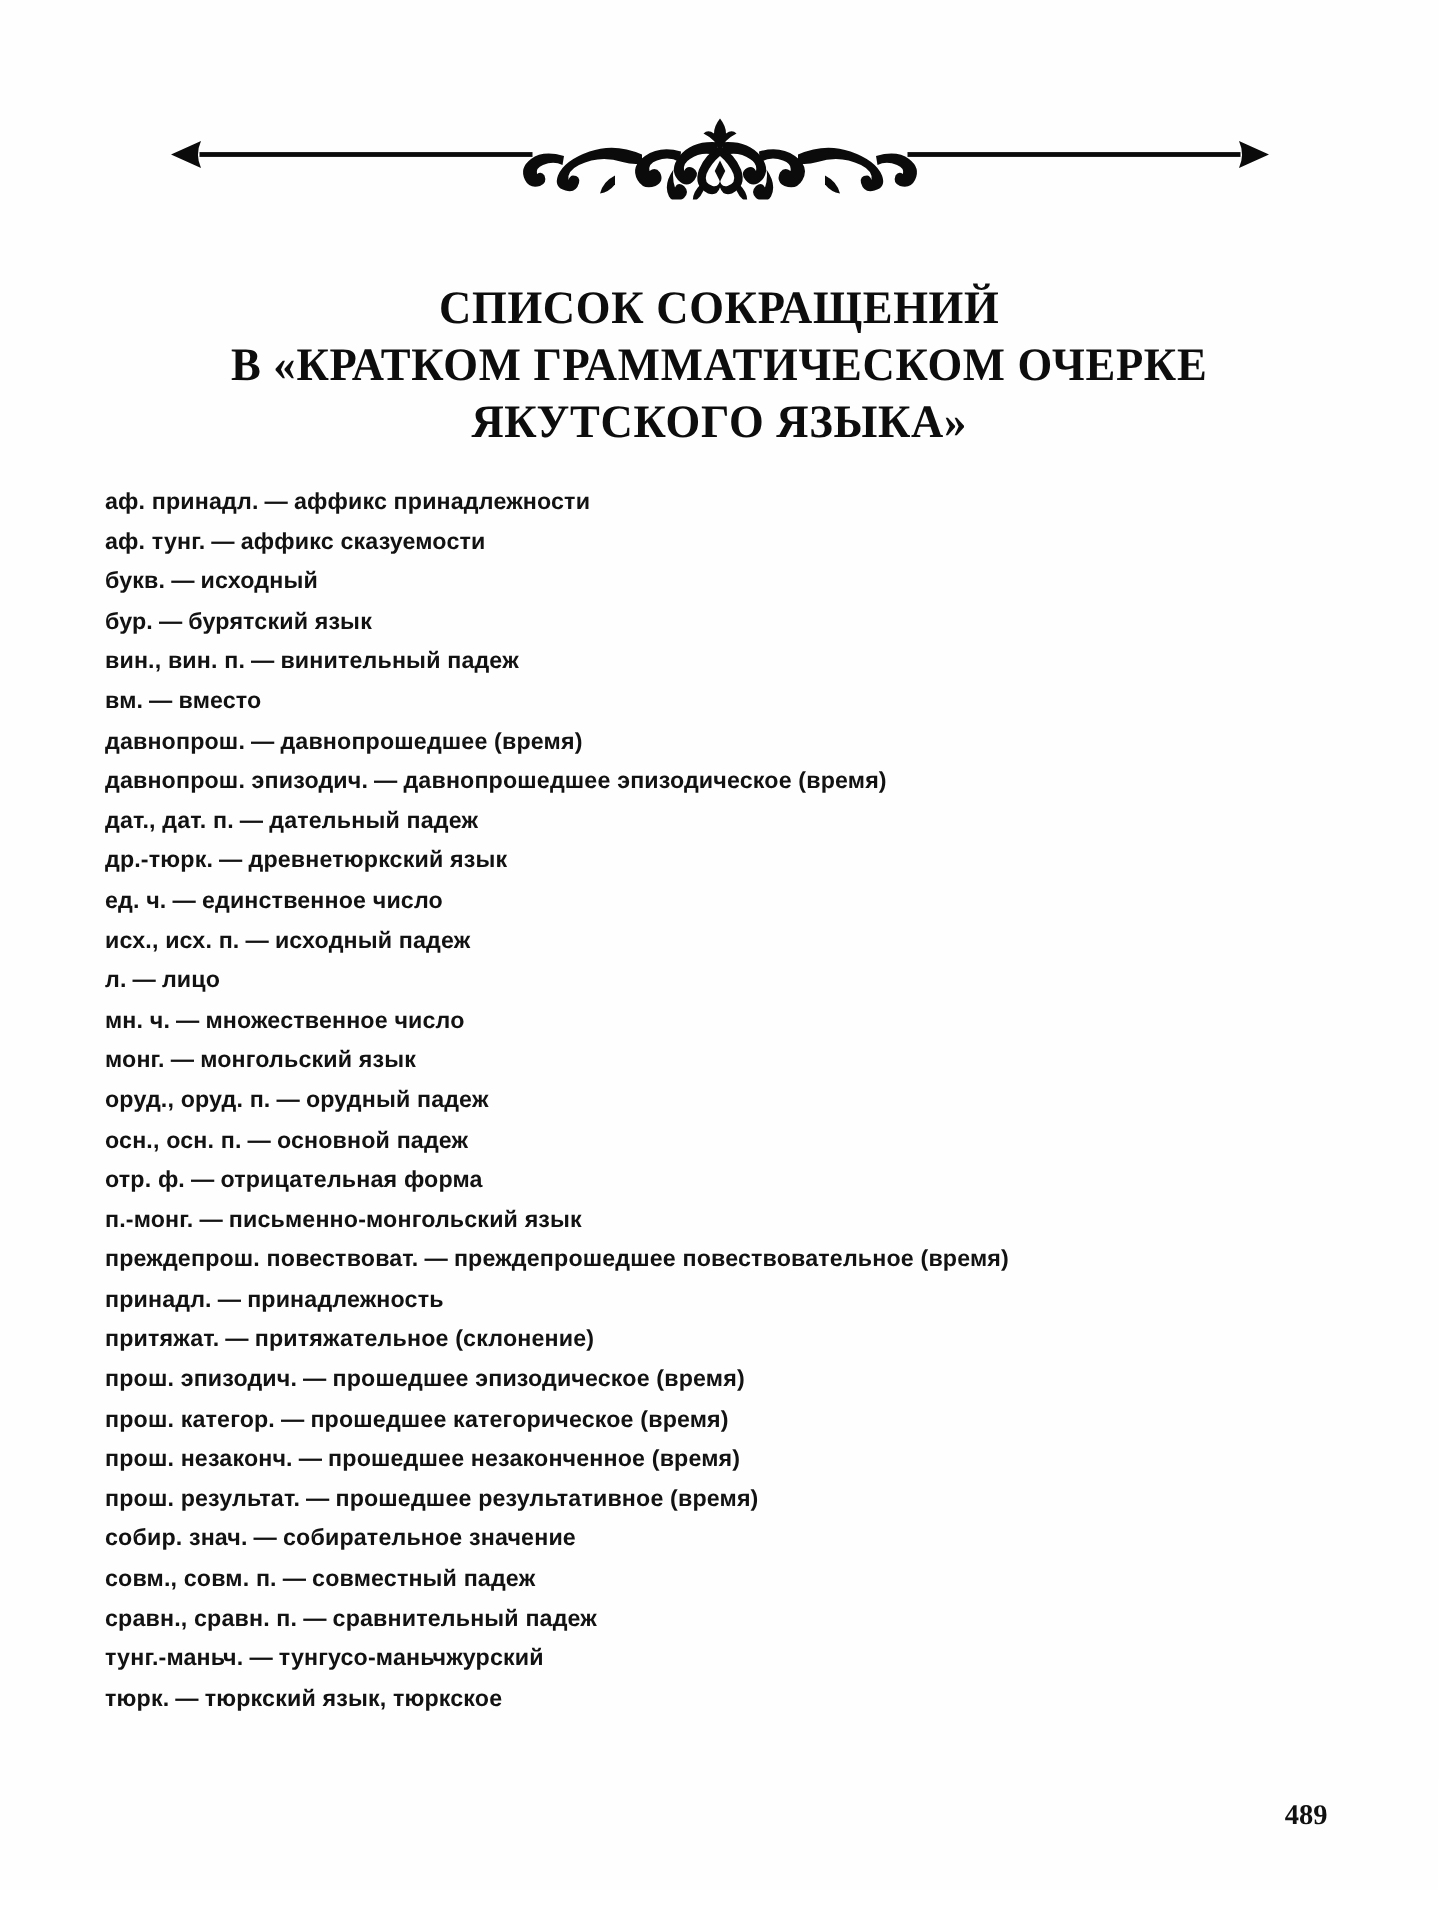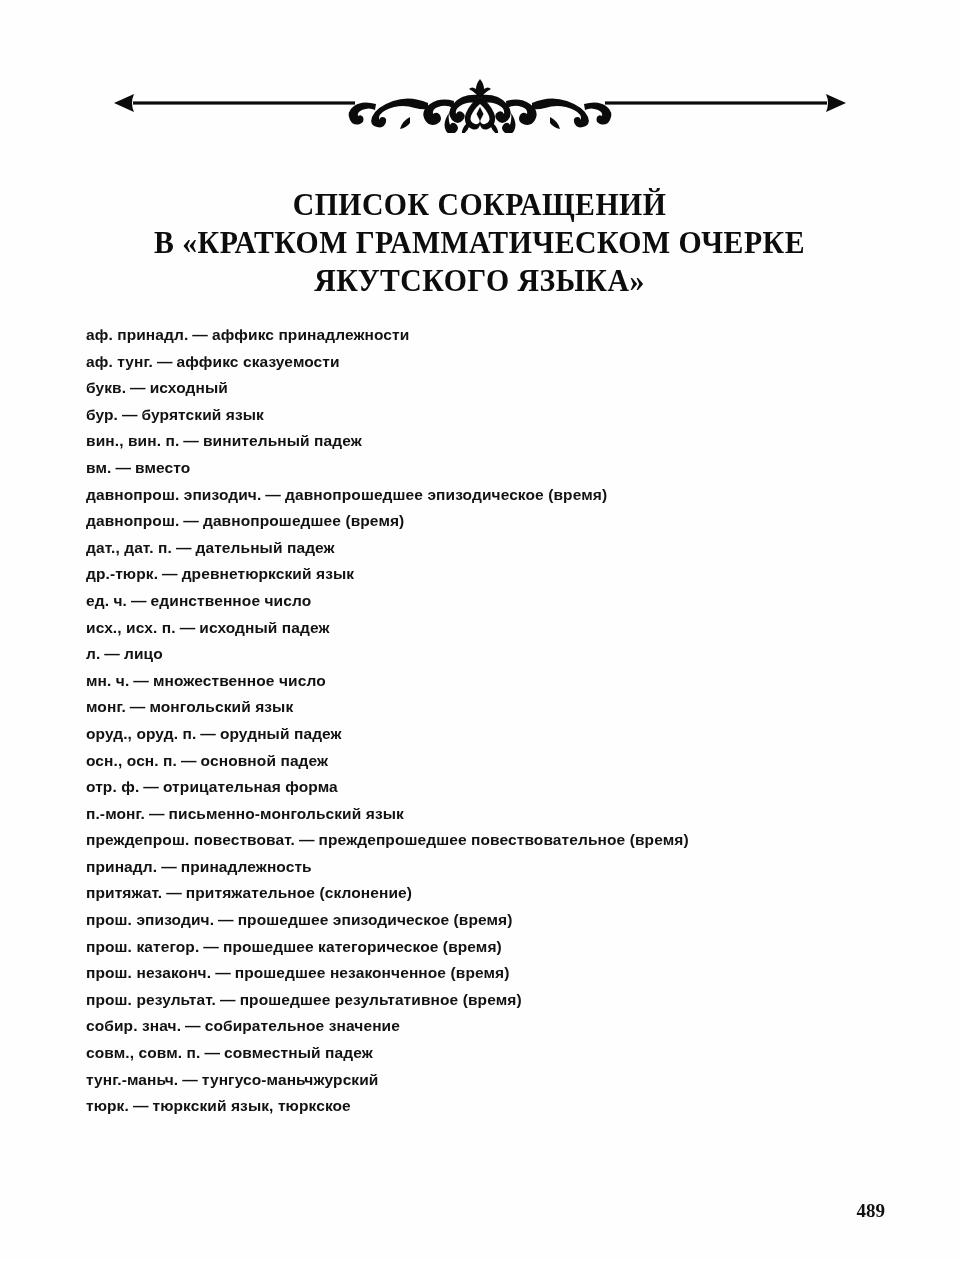--- a/index.html
+++ b/index.html
@@ -50,21 +50,20 @@
     white-space: nowrap;
     transform: scaleX(0.96);
   }
 
   
   .abbr-list {
     position: absolute;
     left: 70px;
     top: 322px;
     width: 820px;
-    margin-left: 16px;
   }
   .abbr-row {
     font-family: "Liberation Sans", "DejaVu Sans", sans-serif;
     font-size: 15.5px;
     font-weight: 700;
     line-height: 26.6px;
     color: #121212;
     white-space: nowrap;
     letter-spacing: 0.1px;
   }
@@ -174,41 +173,42 @@
     <div class="title-line">ЯКУТСКОГО ЯЗЫКА»</div>
   </div>
 
   <div class="abbr-list" id="abbr-list">
       <div class="abbr-row"><span class="abbr-term">аф. принадл.</span><span class="abbr-sep">—</span><span class="abbr-def">аффикс принадлежности</span></div>
       <div class="abbr-row"><span class="abbr-term">аф. тунг.</span><span class="abbr-sep">—</span><span class="abbr-def">аффикс сказуемости</span></div>
       <div class="abbr-row"><span class="abbr-term">букв.</span><span class="abbr-sep">—</span><span class="abbr-def">исходный</span></div>
       <div class="abbr-row"><span class="abbr-term">бур.</span><span class="abbr-sep">—</span><span class="abbr-def">бурятский язык</span></div>
       <div class="abbr-row"><span class="abbr-term">вин., вин. п.</span><span class="abbr-sep">—</span><span class="abbr-def">винительный падеж</span></div>
       <div class="abbr-row"><span class="abbr-term">вм.</span><span class="abbr-sep">—</span><span class="abbr-def">вместо</span></div>
+      <div class="abbr-row"><span class="abbr-term">давнопрош.</span><span class="abbr-sep">—</span><span class="abbr-def">давнопрошедшее (время)</span></div>
       <div class="abbr-row"><span class="abbr-term">давнопрош. эпизодич.</span><span class="abbr-sep">—</span><span class="abbr-def">давнопрошедшее эпизодическое (время)</span></div>
-      <div class="abbr-row"><span class="abbr-term">давнопрош.</span><span class="abbr-sep">—</span><span class="abbr-def">давнопрошедшее (время)</span></div>
       <div class="abbr-row"><span class="abbr-term">дат., дат. п.</span><span class="abbr-sep">—</span><span class="abbr-def">дательный падеж</span></div>
       <div class="abbr-row"><span class="abbr-term">др.-тюрк.</span><span class="abbr-sep">—</span><span class="abbr-def">древнетюркский язык</span></div>
       <div class="abbr-row"><span class="abbr-term">ед. ч.</span><span class="abbr-sep">—</span><span class="abbr-def">единственное число</span></div>
       <div class="abbr-row"><span class="abbr-term">исх., исх. п.</span><span class="abbr-sep">—</span><span class="abbr-def">исходный падеж</span></div>
       <div class="abbr-row"><span class="abbr-term">л.</span><span class="abbr-sep">—</span><span class="abbr-def">лицо</span></div>
       <div class="abbr-row"><span class="abbr-term">мн. ч.</span><span class="abbr-sep">—</span><span class="abbr-def">множественное число</span></div>
       <div class="abbr-row"><span class="abbr-term">монг.</span><span class="abbr-sep">—</span><span class="abbr-def">монгольский язык</span></div>
       <div class="abbr-row"><span class="abbr-term">оруд., оруд. п.</span><span class="abbr-sep">—</span><span class="abbr-def">орудный падеж</span></div>
       <div class="abbr-row"><span class="abbr-term">осн., осн. п.</span><span class="abbr-sep">—</span><span class="abbr-def">основной падеж</span></div>
       <div class="abbr-row"><span class="abbr-term">отр. ф.</span><span class="abbr-sep">—</span><span class="abbr-def">отрицательная форма</span></div>
       <div class="abbr-row"><span class="abbr-term">п.-монг.</span><span class="abbr-sep">—</span><span class="abbr-def">письменно-монгольский язык</span></div>
       <div class="abbr-row"><span class="abbr-term">преждепрош. повествоват.</span><span class="abbr-sep">—</span><span class="abbr-def">преждепрошедшее повествовательное (время)</span></div>
       <div class="abbr-row"><span class="abbr-term">принадл.</span><span class="abbr-sep">—</span><span class="abbr-def">принадлежность</span></div>
       <div class="abbr-row"><span class="abbr-term">притяжат.</span><span class="abbr-sep">—</span><span class="abbr-def">притяжательное (склонение)</span></div>
       <div class="abbr-row"><span class="abbr-term">прош. эпизодич.</span><span class="abbr-sep">—</span><span class="abbr-def">прошедшее эпизодическое (время)</span></div>
       <div class="abbr-row"><span class="abbr-term">прош. категор.</span><span class="abbr-sep">—</span><span class="abbr-def">прошедшее категорическое (время)</span></div>
       <div class="abbr-row"><span class="abbr-term">прош. незаконч.</span><span class="abbr-sep">—</span><span class="abbr-def">прошедшее незаконченное (время)</span></div>
       <div class="abbr-row"><span class="abbr-term">прош. результат.</span><span class="abbr-sep">—</span><span class="abbr-def">прошедшее результативное (время)</span></div>
       <div class="abbr-row"><span class="abbr-term">собир. знач.</span><span class="abbr-sep">—</span><span class="abbr-def">собирательное значение</span></div>
       <div class="abbr-row"><span class="abbr-term">совм., совм. п.</span><span class="abbr-sep">—</span><span class="abbr-def">совместный падеж</span></div>
+      <div class="abbr-row"><span class="abbr-term">сравн., сравн. п.</span><span class="abbr-sep">—</span><span class="abbr-def">сравнительный падеж</span></div>
       <div class="abbr-row"><span class="abbr-term">тунг.-маньч.</span><span class="abbr-sep">—</span><span class="abbr-def">тунгусо-маньчжурский</span></div>
       <div class="abbr-row"><span class="abbr-term">тюрк.</span><span class="abbr-sep">—</span><span class="abbr-def">тюркский язык, тюркское</span></div>
     </div>
 
   <div class="page-number">489</div>
 
 </div>
 
 </body></html>

